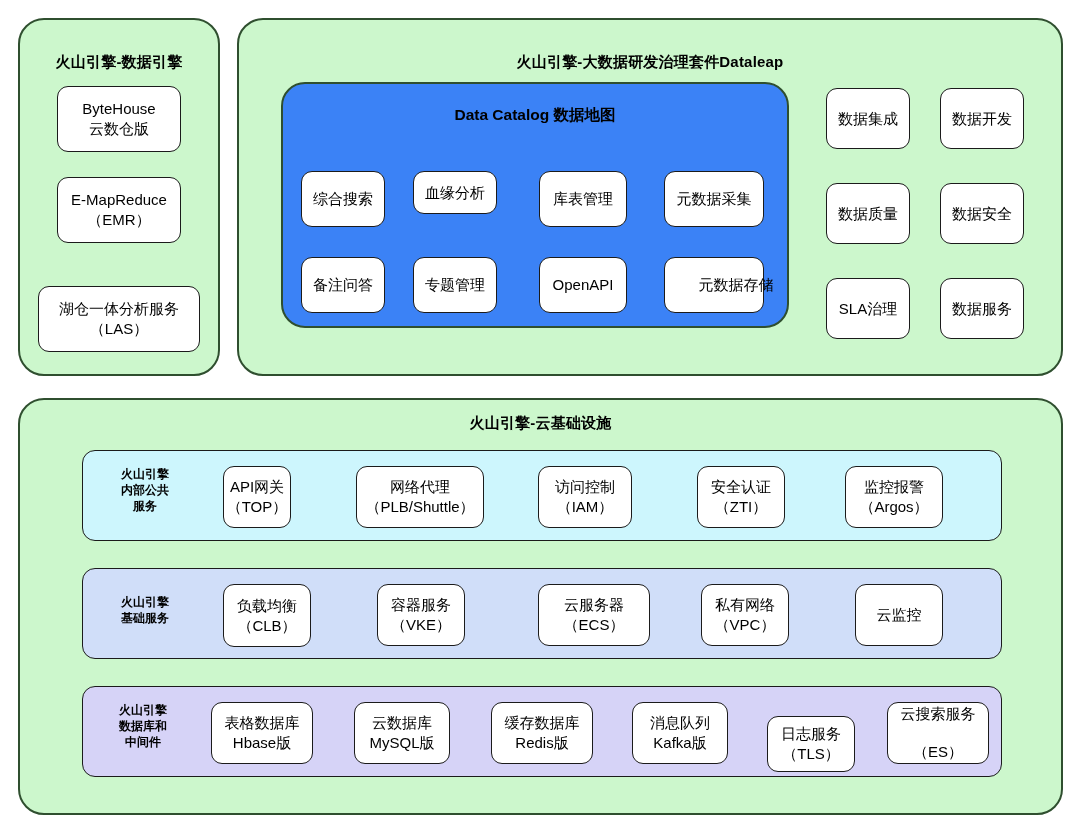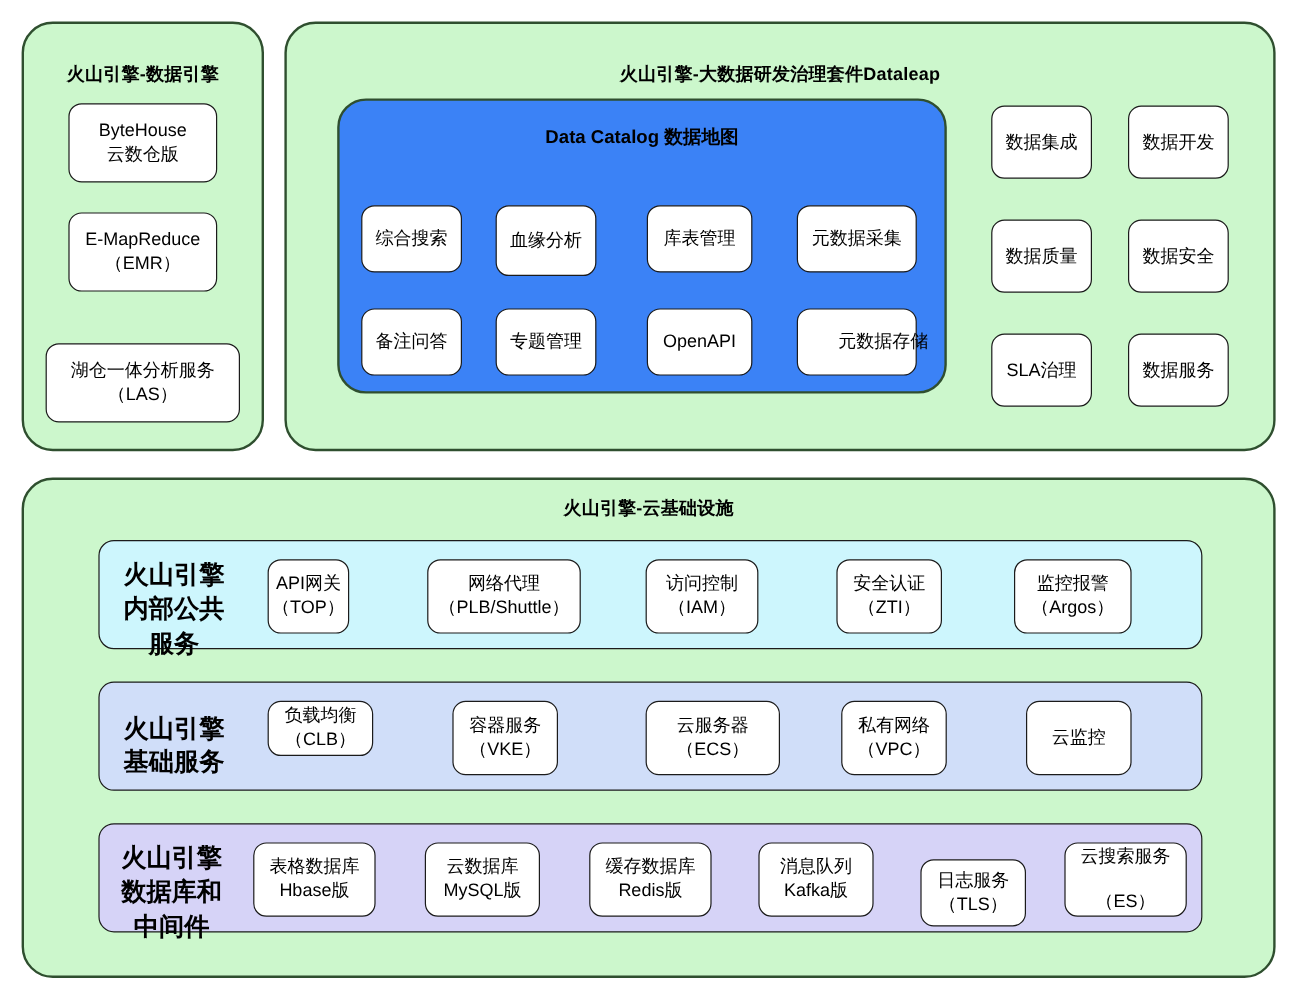--- a/index.html
+++ b/index.html
@@ -76,21 +76,21 @@
     border-radius:13px;
     box-sizing:border-box;
   }
   .band.cyan{background:#cdf6fd;}
   .band.blue{background:#d0def9;}
   .band.violet{background:#d6d3f7;}
   .band-label{
     position:absolute;
     text-align:center;
     font-weight:bold;
-    font-size:21px;
+    font-size:12px;
     line-height:1.35;
     white-space:nowrap;
   }
   .band-label .ln{display:block;}
 </style>
 </head>
 <body>
 
 <div id="canvas">
 
@@ -118,21 +118,21 @@
 
     <div class="catalog" style="left:42px;top:62px;width:508px;height:246px;">
       <div class="catalog-title" style="top:20px;">
         <span class="ln">Data Catalog</span>
         <span class="ln">数据地图</span>
       </div>
 
       <div class="card" style="left:18px;top:87px;width:84px;height:56px;">
         <span class="ln">综合搜索</span>
       </div>
-      <div class="card" style="left:130px;top:87px;width:84px;height:59px;">
+      <div class="card" style="left:130px;top:87px;width:84px;height:43px;">
         <span class="ln">血缘分析</span>
       </div>
       <div class="card" style="left:256px;top:87px;width:88px;height:56px;">
         <span class="ln">库表管理</span>
       </div>
       <div class="card" style="left:381px;top:87px;width:100px;height:56px;">
         <span class="ln">元数据采集</span>
       </div>
 
       <div class="card" style="left:18px;top:173px;width:84px;height:56px;">
@@ -200,21 +200,21 @@
         <span class="ln">监控报警</span>
         <span class="ln">（Argos）</span>
       </div>
     </div>
 
     <div class="band blue" style="left:62px;top:168px;width:920px;height:91px;">
       <div class="band-label" style="left:14px;top:25px;width:96px;">
         <span class="ln">火山引擎</span>
         <span class="ln">基础服务</span>
       </div>
-      <div class="card" style="left:140px;top:15px;width:88px;height:46px;">
+      <div class="card" style="left:140px;top:15px;width:88px;height:63px;">
         <span class="ln">负载均衡</span>
         <span class="ln">（CLB）</span>
       </div>
       <div class="card" style="left:294px;top:15px;width:88px;height:62px;">
         <span class="ln">容器服务</span>
         <span class="ln">（VKE）</span>
       </div>
       <div class="card" style="left:455px;top:15px;width:112px;height:62px;">
         <span class="ln">云服务器</span>
         <span class="ln">（ECS）</span>

